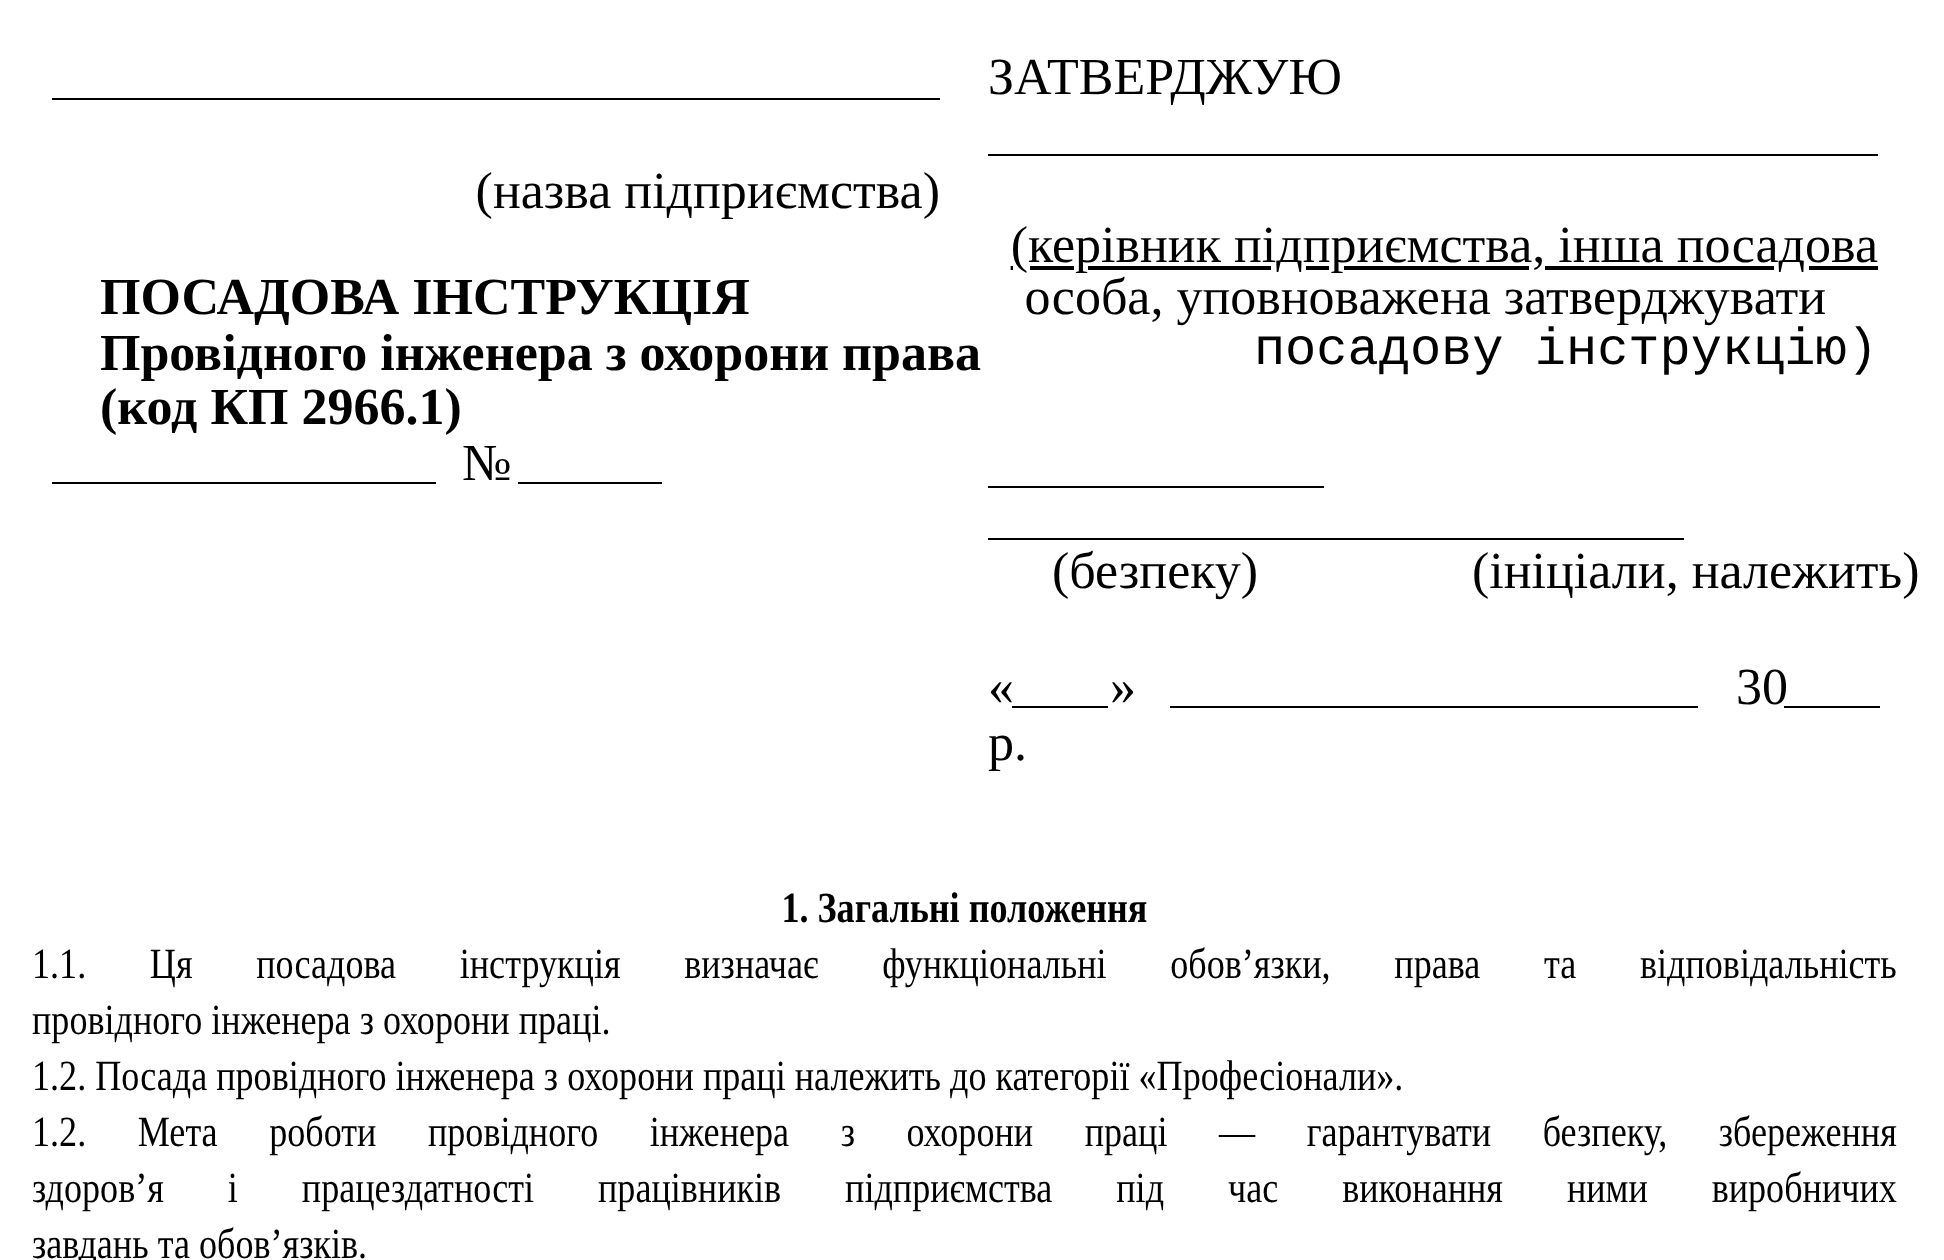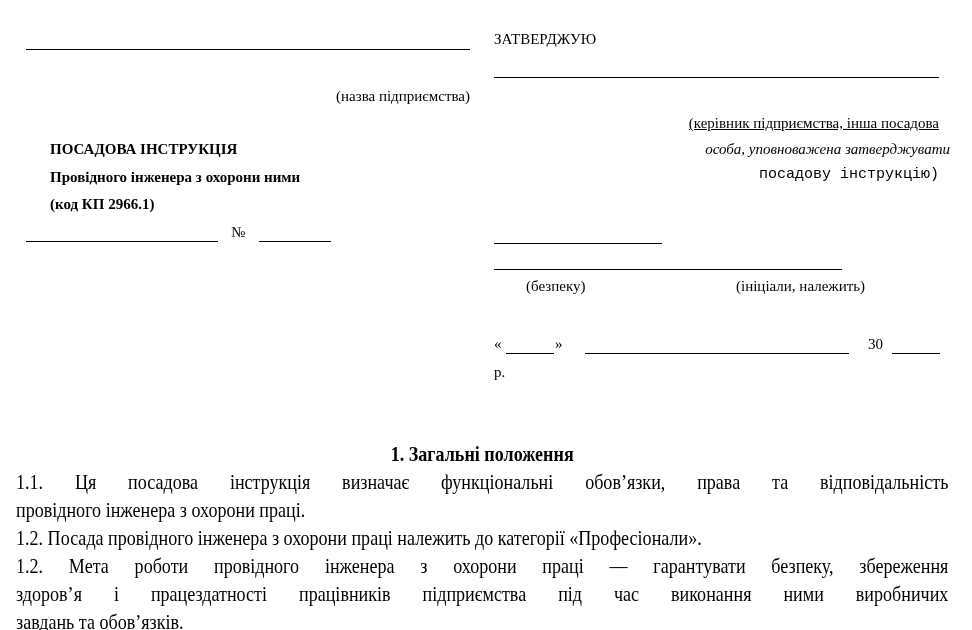--- a/index.html
+++ b/index.html
@@ -1,51 +1,51 @@
 <!DOCTYPE html>
 <html><head>
 <meta charset="utf-8">
 <style>
   html, body { margin: 0; padding: 0; background: #ffffff; }
   body {
     width: 972px; height: 630px; position: relative; overflow: hidden;
     font-family: "Liberation Serif", "DejaVu Serif", serif; color: #000;
   }
   .line { position: absolute; height: 0; border-top: 1.3px solid #000; }
-  .t { position: absolute; white-space: nowrap; font-size: 15px; line-height: 24px; }
+  .t { position: absolute; white-space: nowrap; font-size: 26px; line-height: 24px; }
   .center { text-align: right; }
   .bold { font-weight: bold; margin-left: 24px; }
   .body-text {
     position: absolute; left: 16px; top: 440px;
     width: 1110px; font-size: 21.5px; line-height: 28px;
     transform: scaleX(0.84); transform-origin: 0 0;
   }
   .body-text p { margin: 0; }
   .justify { text-align: justify; text-align-last: justify; }
   .sec-title { font-weight: bold; text-align: center; font-size: 21.5px; }
 </style>
 </head>
 <body>
 
 <div class="line" style="left:26px; top:49px; width:444px;"></div>
 <div class="t center" style="left:26px; top:84px; width:444px;">(назва підприємства)</div>
 
 <div class="t bold" style="left:26px; top:137px;">ПОСАДОВА ІНСТРУКЦІЯ</div>
-<div class="t bold" style="left:26px; top:165px;">Провідного інженера з охорони ними</div>
+<div class="t bold" style="left:26px; top:165px;">Провідного інженера з охорони права</div>
 <div class="t bold" style="left:26px; top:192px;">(код КП 2966.1)</div>
 
 <div class="line" style="left:26px; top:241px; width:192px;"></div>
 <div class="t" style="left:231px; top:220px;">№</div>
 <div class="line" style="left:259px; top:241px; width:72px;"></div>
 
 <div class="t" style="left:494px; top:27px;">ЗАТВЕРДЖУЮ</div>
 <div class="line" style="left:494px; top:77px; width:445px;"></div>
 
 <div class="t center" style="left:494px; top:111px; width:445px;text-decoration:underline;">(керівник підприємства, інша посадова</div>
-<div class="t center" style="left:505px; top:137px; width:445px;font-style:italic;">особа, уповноважена затверджувати</div>
+<div class="t center" style="left:468px; top:137px; width:445px;">особа, уповноважена затверджувати</div>
 <div class="t center" style="left:494px; top:163px; width:445px;font-family:Liberation Mono, monospace;">посадову інструкцію)</div>
 
 <div class="line" style="left:494px; top:243px; width:168px;"></div>
 <div class="line" style="left:494px; top:269px; width:348px;"></div>
 <div class="t" style="left:526px; top:274px;">(безпеку)</div>
 <div class="t" style="left:736px; top:274px;">(ініціали, належить)</div>
 
 <div class="t" style="left:494px; top:332px;">«</div>
 <div class="line" style="left:506px; top:353px; width:48px;"></div>
 <div class="t" style="left:555px; top:332px;">»</div>

